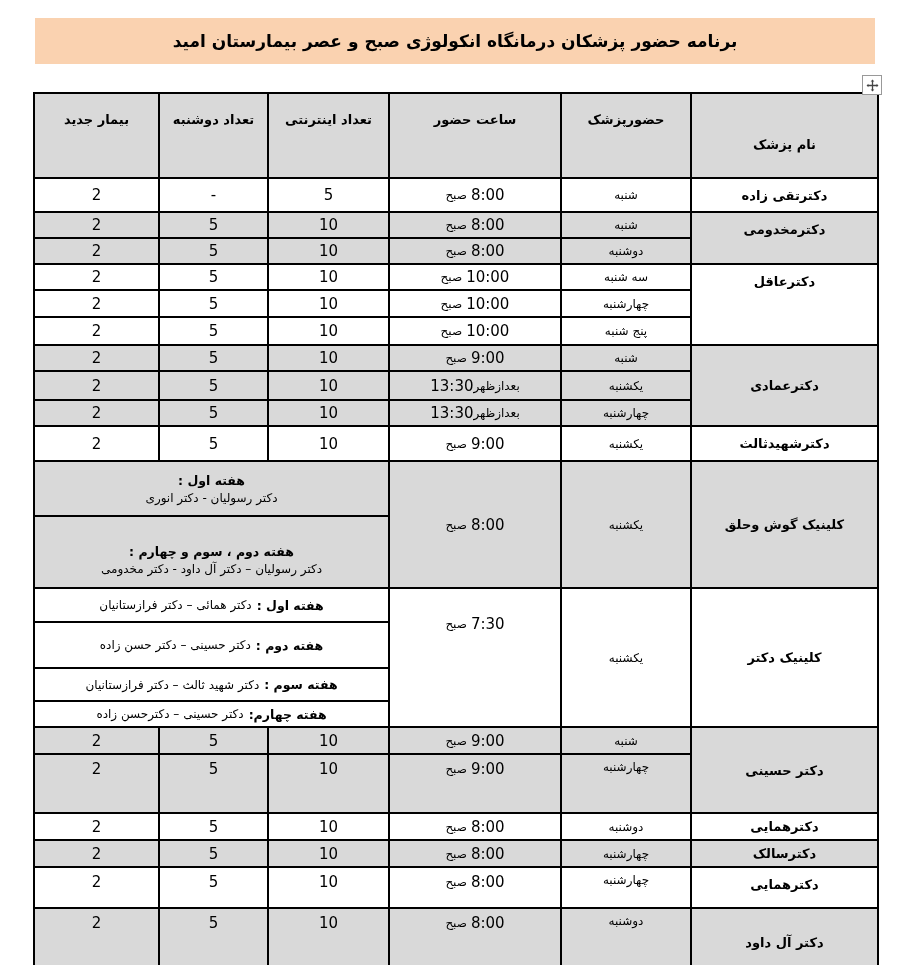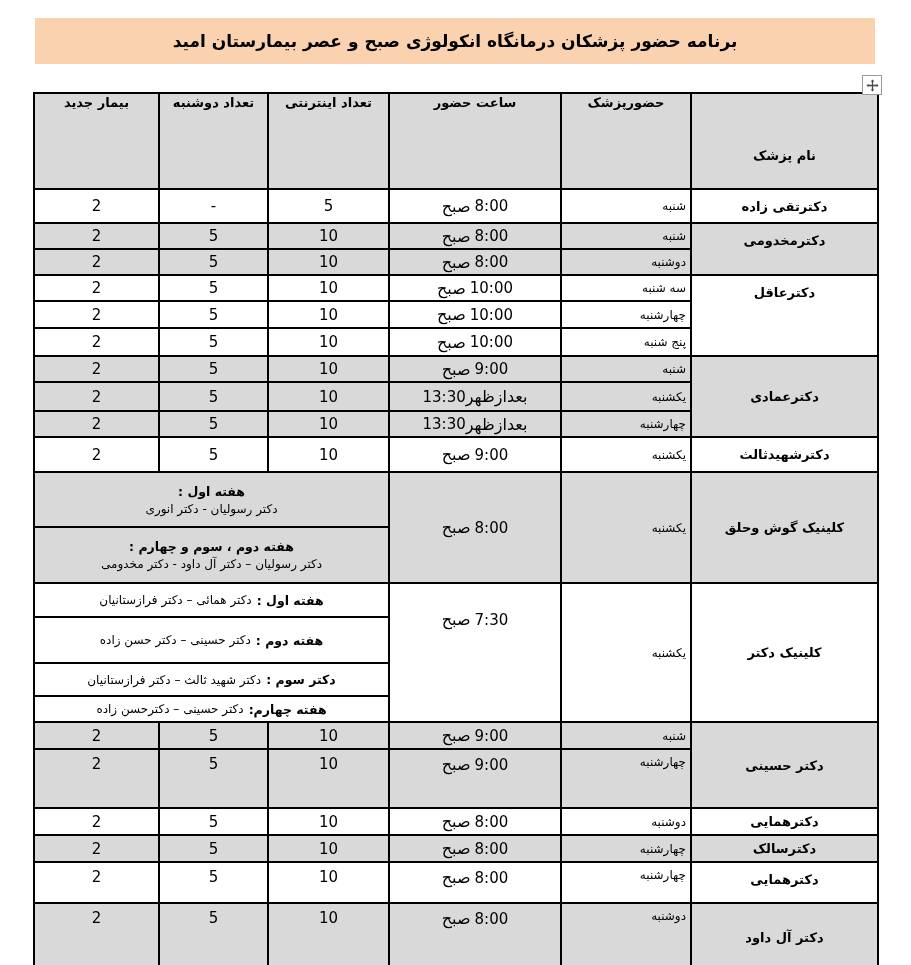--- a/index.html
+++ b/index.html
@@ -30,49 +30,49 @@
   
   col.c-name{width:187px}
   col.c-day{width:130px}
   col.c-hour{width:172px}
   col.c-net{width:121px}
   col.c-person{width:109px}
   col.c-new{width:125px}
 
   thead th{
     background:#D9D9D9;font-size:13px;font-weight:bold;
-    vertical-align:top;padding-top:1px;height:62px;
-  }
-  thead th.th-name{vertical-align:middle;padding-top:30px;}
+    vertical-align:top;padding-top:18px;height:62px;
+  }
+  thead th.th-name{vertical-align:middle;padding-top:19px;}
 
   tr.gray td{background:#D9D9D9;}
 
   td.name{font-weight:bold;font-size:13px;}
   td.name.top{vertical-align:top;padding-top:9px;}
-  td.day{font-size:12px;text-align:right;}
+  td.day{font-size:12px;}
   td.num{font-size:15px;}
   .time{direction:ltr;display:flex;align-items:center;justify-content:center;gap:4px;}
   .time .digits{font-size:15px;}
-  .time .period{font-size:16px;}
+  .time .period{font-size:12px;}
   .time.pm{gap:0;justify-content:center;}
 
   tr.r34{height:34px} tr.r26{height:26px} tr.r27{height:27px} tr.r28{height:28px}
   tr.r29{height:29px} tr.r35{height:35px} tr.r41{height:41px} tr.r59{height:59px}
   tr.r68{height:68px} tr.r109{height:109px} tr.r132{height:132px}
 
   td.vt{vertical-align:top;padding-top:5px;}
   td.hour-top{vertical-align:top;padding-top:26px;}
 
   td.weeks{padding:0;}
   .weeks-stack{display:flex;flex-direction:column;width:100%;}
   .week-block{
     display:flex;flex-direction:column;align-items:center;justify-content:center;
     border-bottom:2px solid #000;font-size:12px;gap:3px;
   }
-  .week-block:last-child{border-bottom:none;}
+  .week-block:last-child{border-bottom:none;margin-top:16px;}
   .week-title{font-weight:bold;font-size:12.5px;text-align:center;}
   .week-line{
     display:flex;align-items:center;justify-content:center;gap:5px;
     border-bottom:2px solid #000;font-size:12px;
   }
   .week-line:last-child{border-bottom:none;}
   .wb1{height:53px}.wb2{height:54px}
   .wl1{height:32px}.wl2{height:44px}.wl3{height:31px}.wl4{height:24px}
 
   .move-handle{
@@ -280,21 +280,21 @@
           <div class="weeks-stack">
             <div class="week-line wl1">
               <span class="week-title">هفته اول :</span>
               <span>دکتر همائی  – دکتر فرازستانیان</span>
             </div>
             <div class="week-line wl2">
               <span class="week-title">هفته دوم :</span>
               <span>دکتر حسینی – دکتر حسن زاده</span>
             </div>
             <div class="week-line wl3">
-              <span class="week-title">دکتر سوم :</span>
+              <span class="week-title">هفته سوم :</span>
               <span>دکتر شهید ثالث  – دکتر فرازستانیان</span>
             </div>
             <div class="week-line wl4">
               <span class="week-title">هفته چهارم:</span>
               <span>دکتر حسینی  – دکترحسن زاده</span>
             </div>
           </div>
         </td>
       </tr>
 

